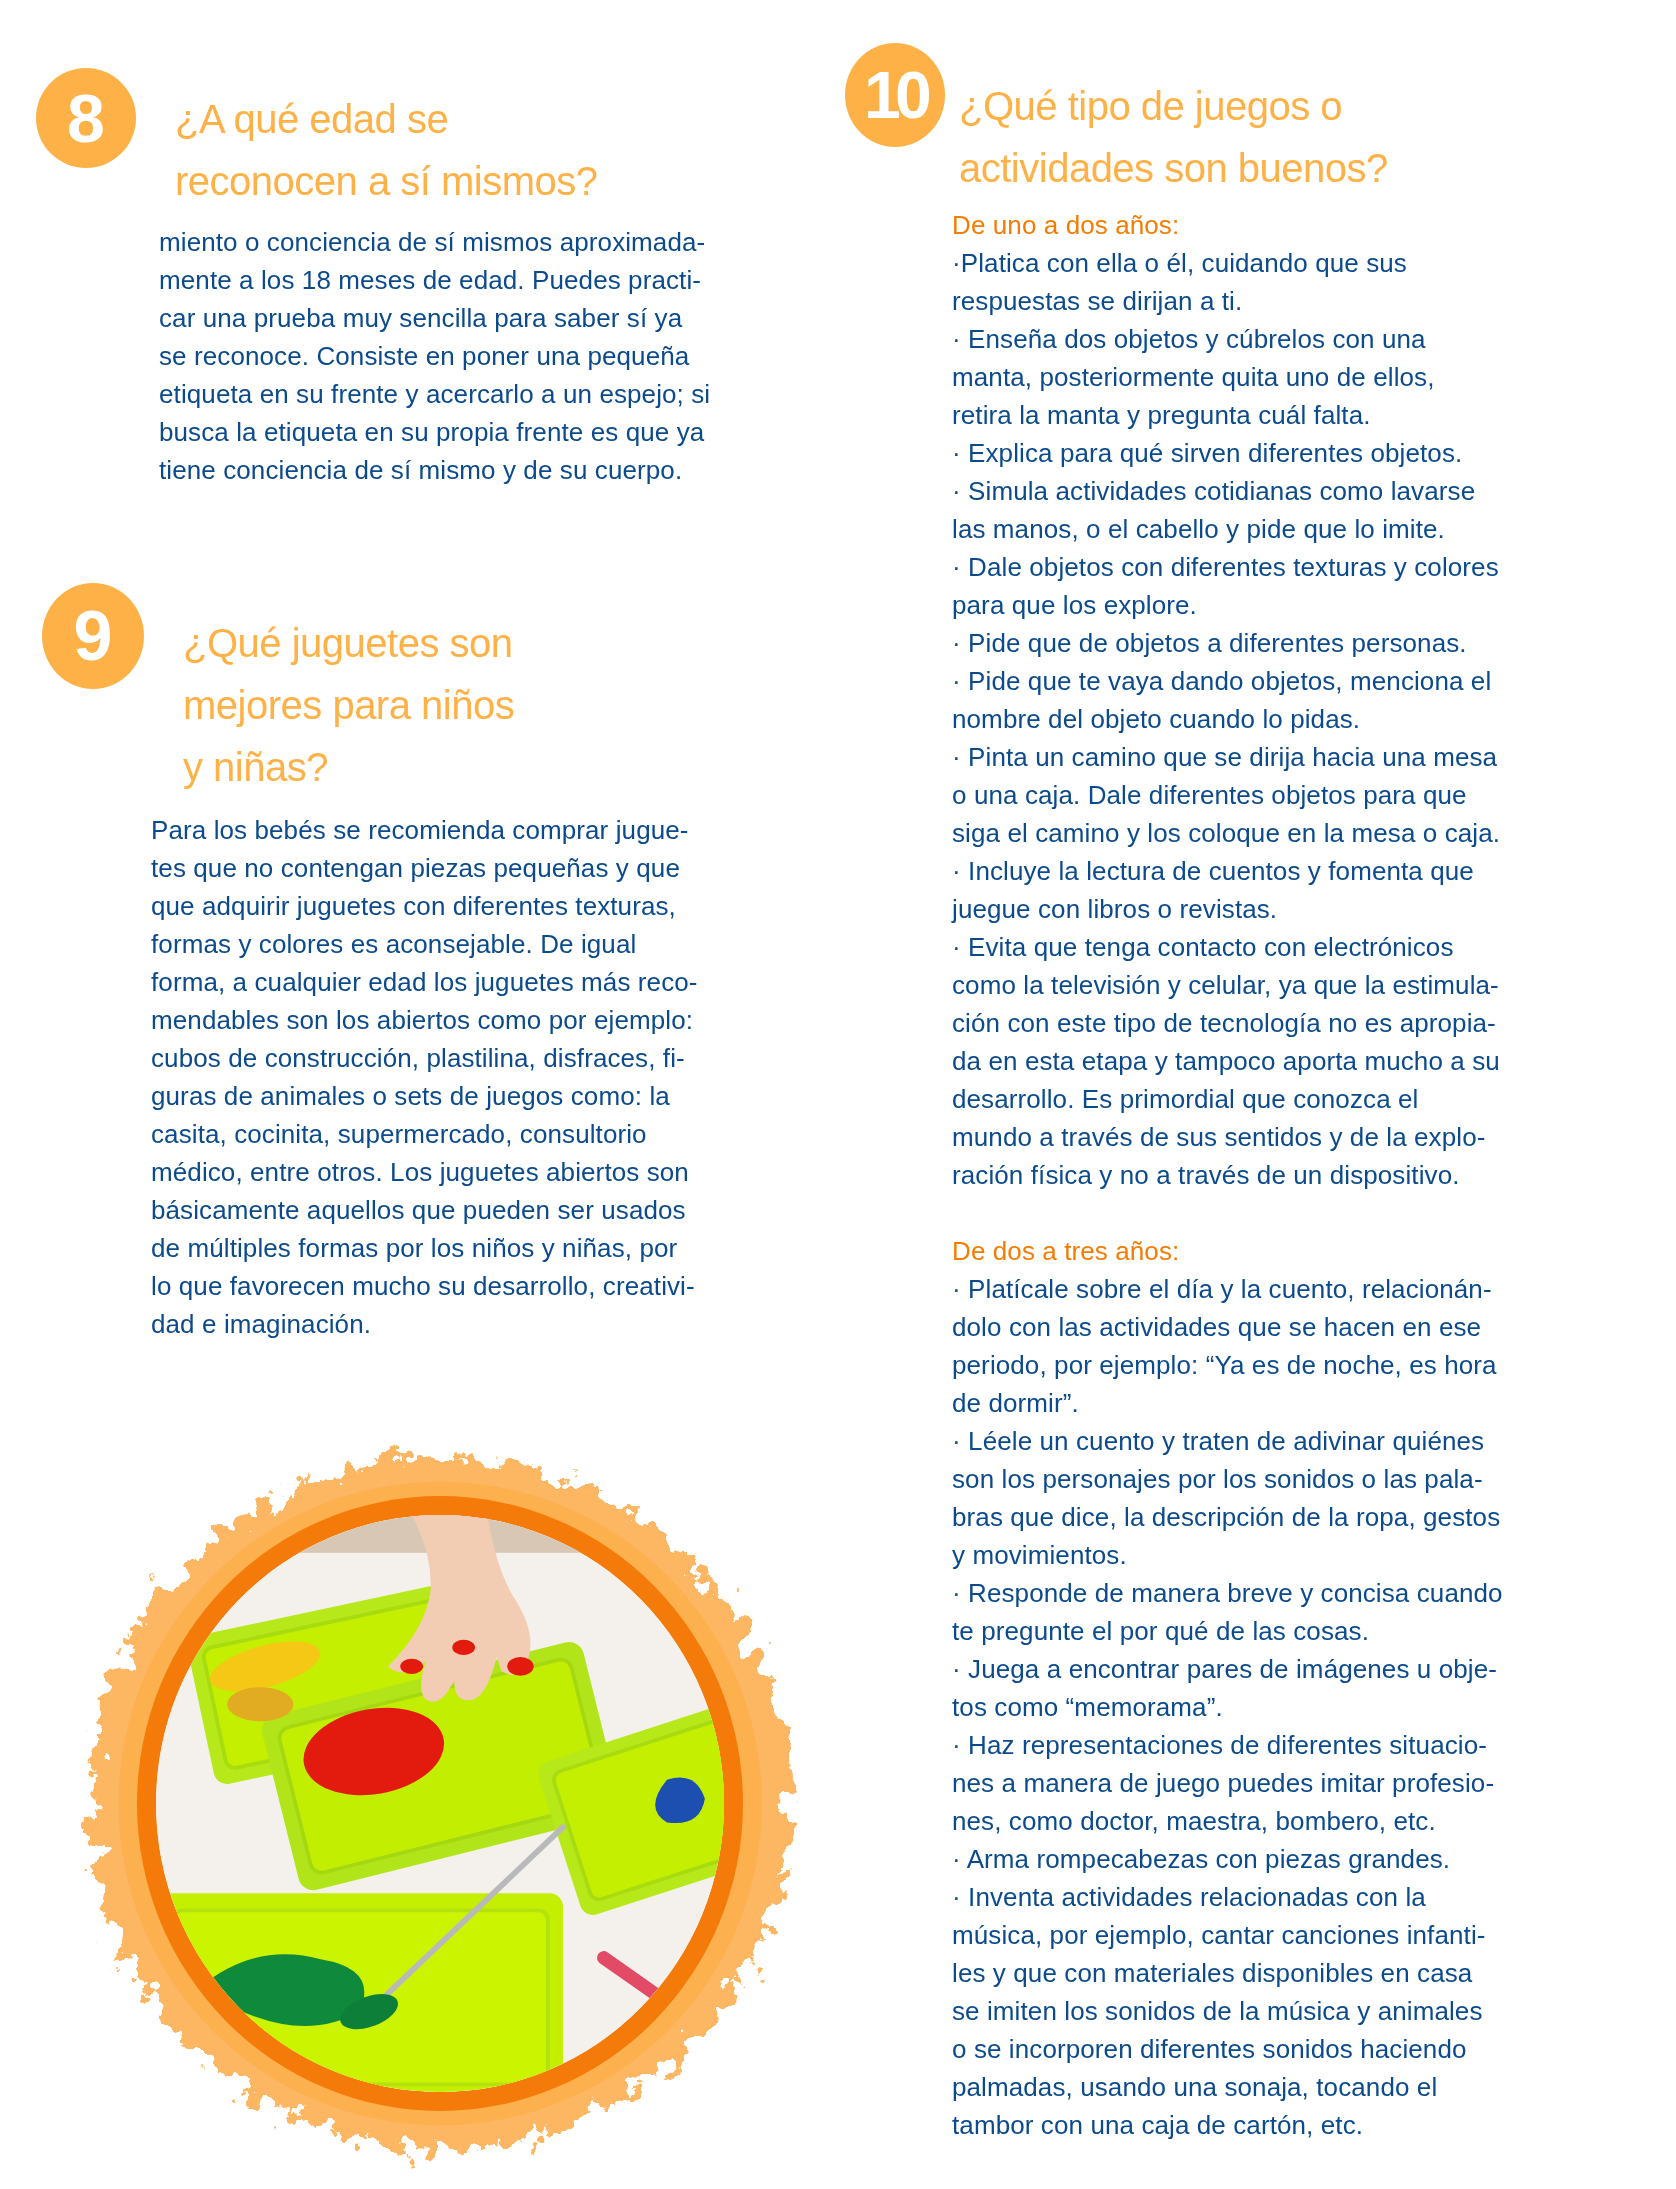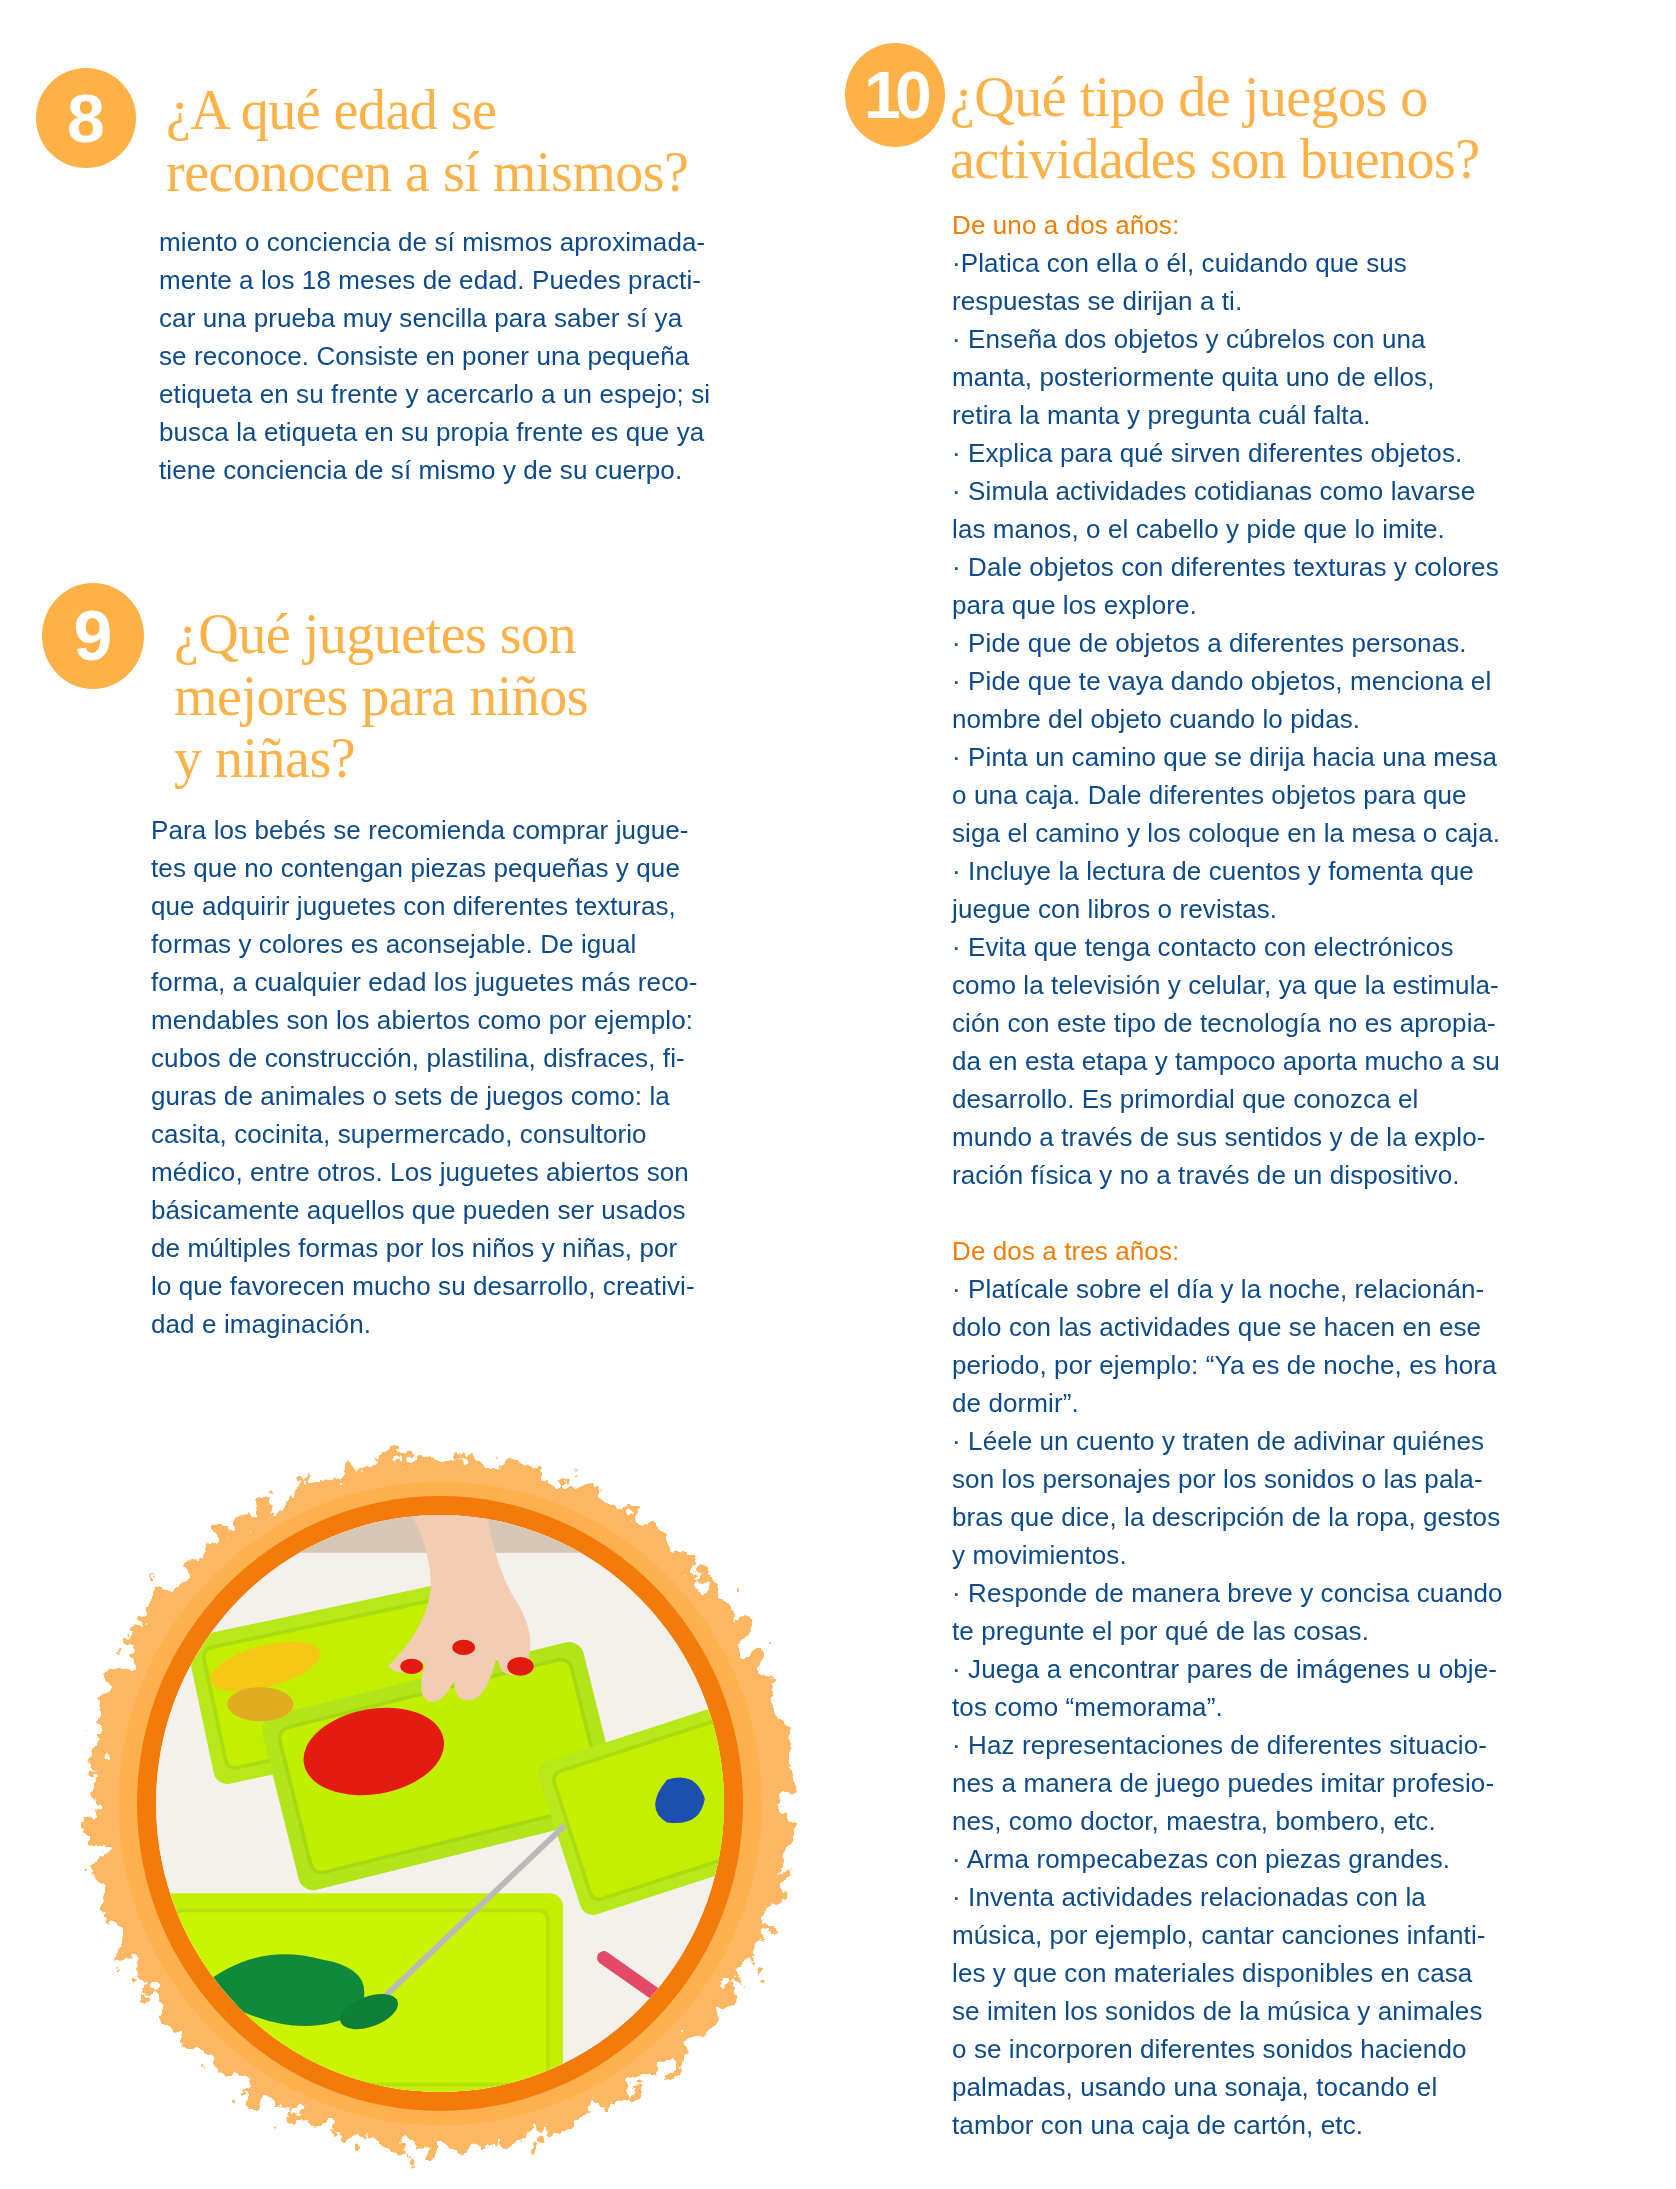--- a/index.html
+++ b/index.html
@@ -1,23 +1,23 @@
 <!DOCTYPE html>
 <html style="font-size:15px"><head>
   <meta charset="utf-8">
   <style>
     html, body { margin: 0; padding: 0; background: #ffffff; }
     body { width: 1677px; height: 2190px; position: relative; overflow: hidden;
            font-family: "Liberation Sans", "DejaVu Sans", sans-serif; }
     .badge { position: absolute; border-radius: 50%; background: #fdb147;
              color: #ffffff; font-weight: 700; display: flex; align-items: center;
              justify-content: center; font-family: "Liberation Sans", sans-serif; }
-    .heading { position: absolute; color: #fdb147; font-size: 56px; line-height: 62px;
-               font-family: Liberation Serif, serif; font-weight: 400; letter-spacing: -0.5px;
-               margin: 7px; }
+    .heading { position: absolute; color: #fdb147; font-size: 40px; line-height: 62px;
+               font-family: Liberation Sans, sans-serif; font-weight: 400; letter-spacing: -0.5px;
+               margin: 16px; }
     .body-text { position: absolute; color: #0b4a8c; font-size: 26px; line-height: 38px;
                  font-family: "Liberation Sans", sans-serif; margin: 0; letter-spacing: 0.1px; }
     .body-text .line { display: block; white-space: nowrap; }
     .subhead { color: #f57c00; }
     .gap { display: block; height: 38px; }
 
     #photo-wrap { position: absolute; left: 38px; top: 1420px; width: 776px; height: 767px; }
     .splash { position: absolute; inset: 0; }
     .ring { position: absolute; left: 99px; top: 76px; width: 606px; height: 615px;
             border-radius: 50%; background: #f47b0a; }
@@ -149,21 +149,21 @@
   <span class="line">juegue con libros o revistas.</span>
   <span class="line">· Evita que tenga contacto con electrónicos</span>
   <span class="line">como la televisión y celular, ya que la estimula-</span>
   <span class="line">ción con este tipo de tecnología no es apropia-</span>
   <span class="line">da en esta etapa y tampoco aporta mucho a su</span>
   <span class="line">desarrollo. Es primordial que conozca el</span>
   <span class="line">mundo a través de sus sentidos y de la explo-</span>
   <span class="line">ración física y no a través de un dispositivo.</span>
   <span class="gap"></span>
   <span class="line subhead">De dos a tres años:</span>
-  <span class="line">· Platícale sobre el día y la noche, relacionán-</span>
+  <span class="line">· Platícale sobre el día y la cuento, relacionán-</span>
   <span class="line">dolo con las actividades que se hacen en ese</span>
   <span class="line">periodo, por ejemplo: “Ya es de noche, es hora</span>
   <span class="line">de dormir”.</span>
   <span class="line">· Léele un cuento y traten de adivinar quiénes</span>
   <span class="line">son los personajes por los sonidos o las pala-</span>
   <span class="line">bras que dice, la descripción de la ropa, gestos</span>
   <span class="line">y movimientos.</span>
   <span class="line">· Responde de manera breve y concisa cuando</span>
   <span class="line">te pregunte el por qué de las cosas.</span>
   <span class="line">· Juega a encontrar pares de imágenes u obje-</span>

